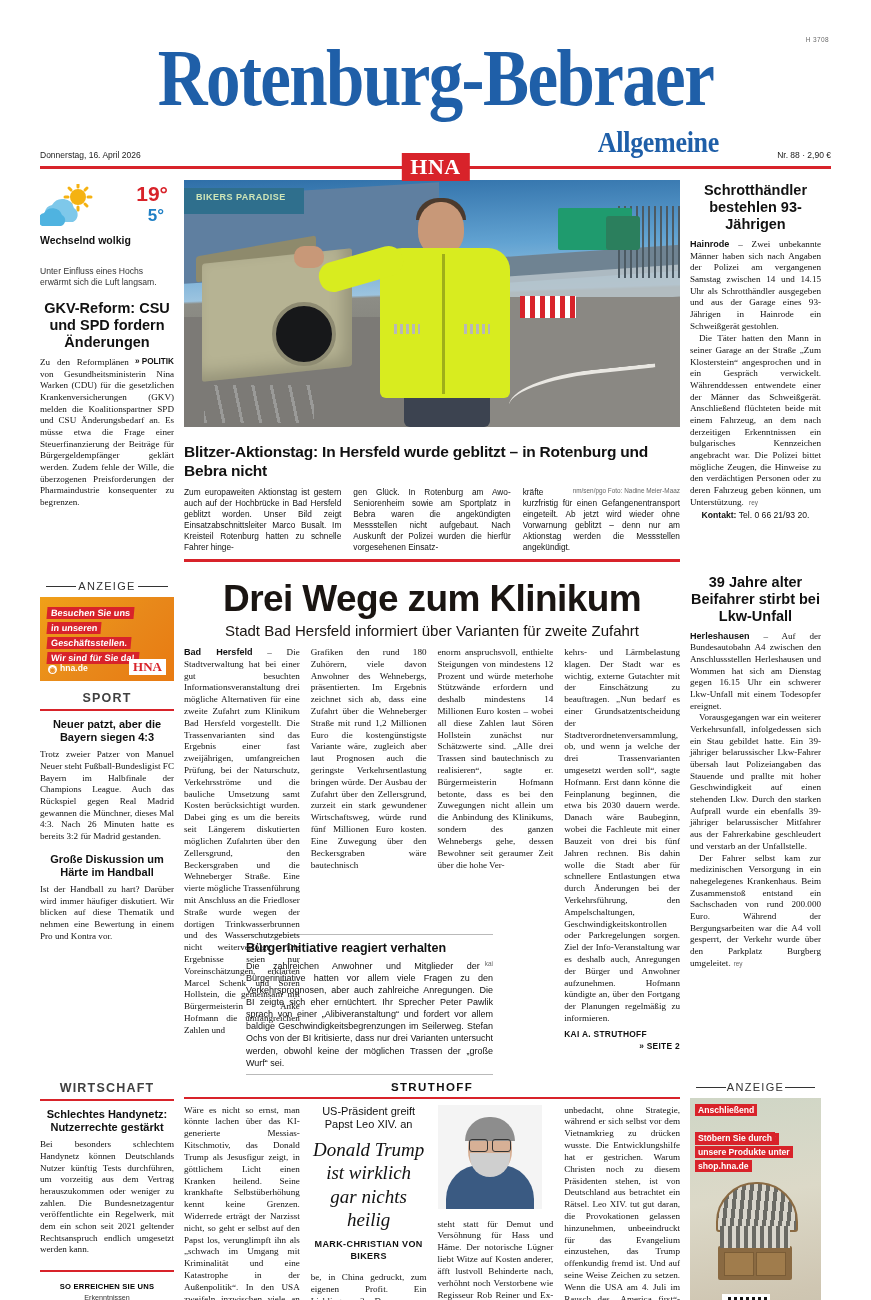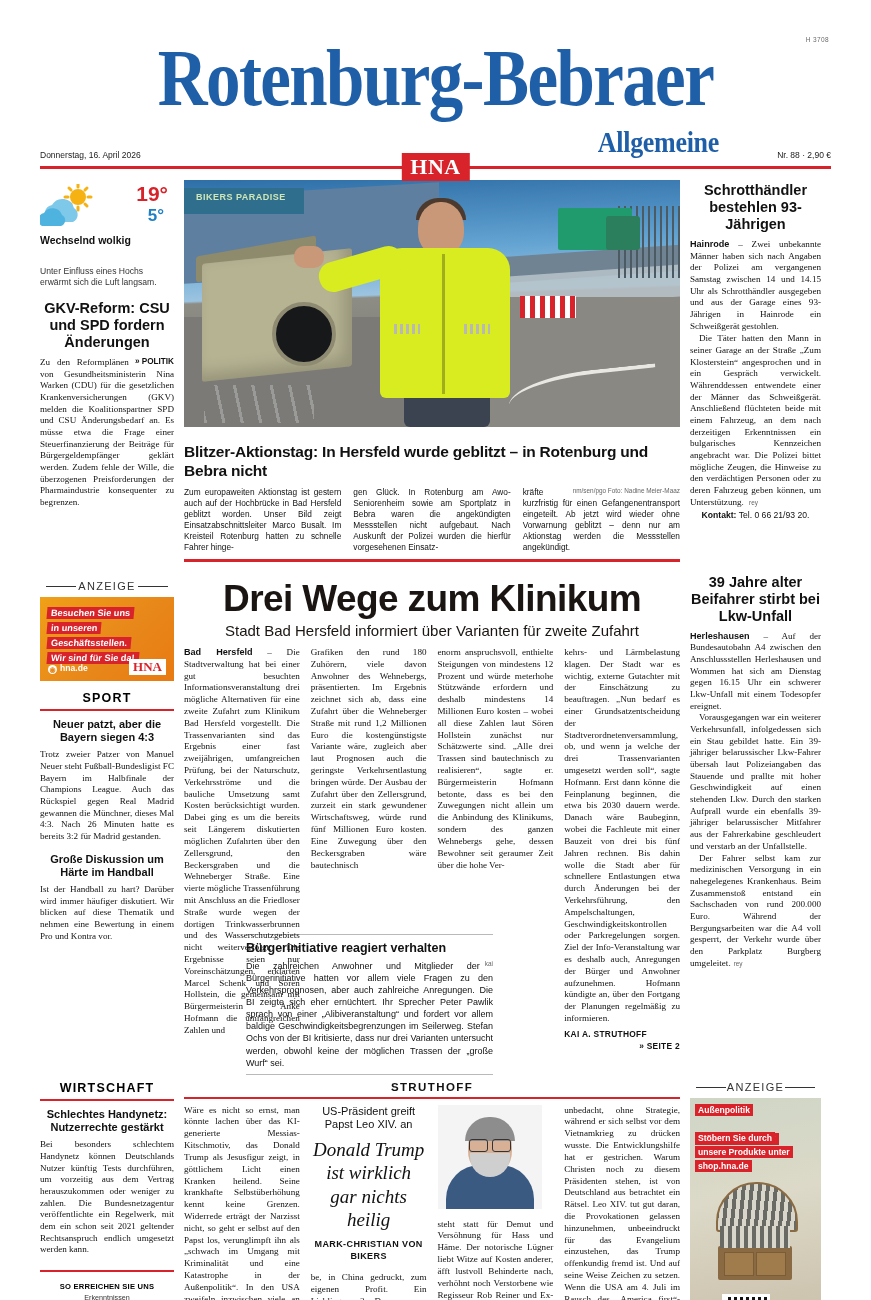--- a/index.html
+++ b/index.html
@@ -151,21 +151,21 @@
   .ad1 .ln{position:absolute;left:7px;background:#d8232a;color:#fff;font-family:"Liberation Sans",sans-serif;
     font-weight:bold;font-size:9.2px;padding:1px 4px;white-space:nowrap;transform:skewX(-5deg);}
   .ad1 .hna{position:absolute;right:8px;bottom:6px;background:#fff;color:#d8232a;
     font-family:"Liberation Serif",serif;font-weight:bold;font-size:13px;padding:0 4px;}
   .ad1 .site{position:absolute;left:8px;bottom:7px;color:#fff;font-family:"Liberation Sans",sans-serif;
     font-weight:bold;font-size:8.6px;}
   .ad1 .site .dot{display:inline-block;width:9px;height:9px;border-radius:50%;background:#fff;
     color:#e8881a;font-size:7px;text-align:center;line-height:9px;margin-right:3px;vertical-align:-1px;}
 
   .sect{font-family:"Liberation Sans",sans-serif;font-weight:bold;font-size:12.5px;
-    text-align:center;letter-spacing:1.2px;color:#000000;margin:10px 0 4px;}
+    text-align:center;letter-spacing:1.2px;color:#404040;margin:10px 0 4px;}
   .sect-rule{height:2px;background:#d8232a;margin-bottom:7px;}
 
   .sub-hl{font-family:"Liberation Sans",sans-serif;font-weight:bold;font-size:11px;
     line-height:1.2;text-align:center;color:#111;margin:10px 0 5px;}
 
   .contact{text-align:center;margin-top:10px;}
   .contact .t{font-family:"Liberation Sans",sans-serif;font-weight:bold;font-size:7.6px;letter-spacing:.2px;}
   .contact .l{font-family:"Liberation Sans",sans-serif;font-size:7.2px;color:#333;margin-top:2px;}
 
   
@@ -420,21 +420,21 @@
           </div>
           <div style="margin-top:10px">steht statt für Demut und Versöhnung für Hass und Häme. Der notorische Lügner liebt Witze auf Kosten anderer, äfft lustvoll Behinderte nach, verhöhnt noch Verstorbene wie Regisseur Rob Reiner und Ex-FBI-Direktor Robert Mueller. Für Trump gilt allein das Recht des Stärkeren. Wie in den Martial-Arts-Käfigkämpfen, die er für seinen 80. Geburtstag plant. Als Befehlshaber schickt er Soldaten in Einsätze, geradezu</div>
         </div>
         <div class="c">unbedacht, ohne Strategie, während er sich selbst vor dem Vietnamkrieg zu drücken wusste. Die Entwicklungshilfe hat er gestrichen. Warum Christen noch zu diesem Präsidenten stehen, ist von Deutschland aus betrachtet ein Rätsel. Leo XIV. tut gut daran, die Provokationen gelassen hinzunehmen, unbeeindruckt für das Evangelium einzustehen, das Trump offenkundig fremd ist. Und auf seine Weise Zeichen zu setzen. Wenn die USA am 4. Juli im Rausch des „America first“-Nationalismus den 250. Jahrestag ihrer Unabhängigkeitserklärung zelebrieren, will das Oberhaupt der weltumspannenden Kirche Lampedusa besuchen, die Insel der Flüchtlinge im Mittelmeer. Vielleicht auch, weil Trump Stimmung gegen Migranten hetzt.</div>
       </div>
     </div>
 
     <div class="colR">
       <div class="anz" style="margin-top:0">ANZEIGE</div>
       <div class="ad2">
-        <div class="ln" style="top:6px">Außenpolitik</div>
+        <div class="ln" style="top:6px">Anschließend</div>
         <div class="ln" style="top:35px">im eigenen Garten!</div>
         <div class="ln" style="top:34px">Stöbern Sie durch</div>
         <div class="ln" style="top:48px">unsere Produkte unter</div>
         <div class="ln" style="top:62px">shop.hna.de</div>
         <div class="chair">
           <div class="chair-hood"></div>
           <div class="chair-base"></div>
           <div class="chair-seat"></div>
           <div class="chair-dr l"></div>
                 <div class="chair-dr r"></div>

